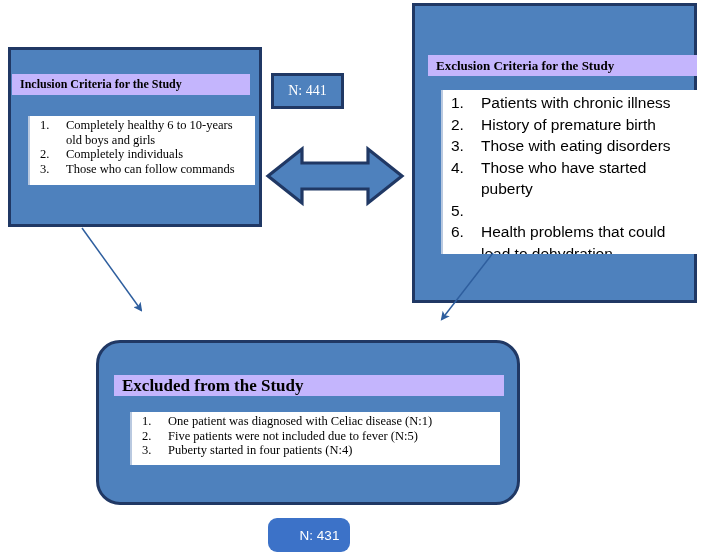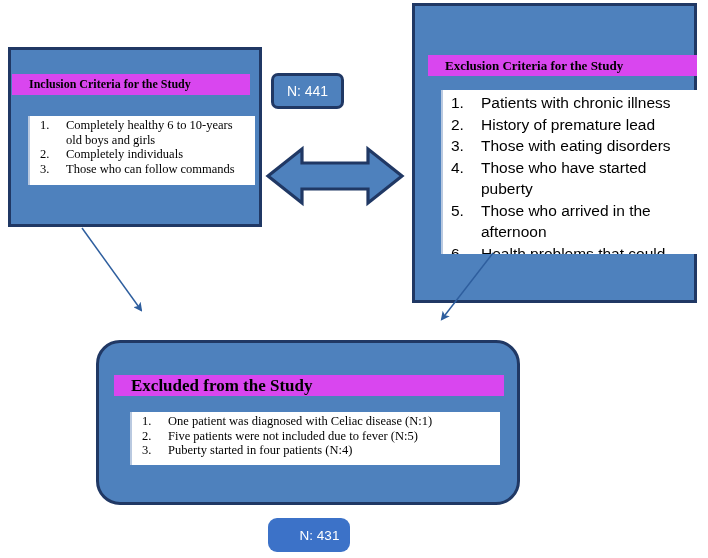--- a/index.html
+++ b/index.html
@@ -23,25 +23,25 @@
     border: 3px solid #203864;
     box-sizing: border-box;
   }
   .flowbox.rounded {
     border-radius: 24px;
   }
 
   
   .box-header {
     position: absolute;
-    background: #d946ef;
+    background: #c4b5fd;
     box-sizing: border-box;
     display: flex;
     align-items: center;
-    padding-left: 17px;
+    padding-left: 8px;
     font-weight: bold;
     color: #000000;
     white-space: nowrap;
     overflow: hidden;
   }
 
   
   .box-list {
     position: absolute;
     background: #ffffff;
@@ -84,22 +84,22 @@
     box-sizing: border-box;
     display: flex;
     align-items: center;
     justify-content: center;
     color: #ffffff;
     text-align: center;
   }
   .badge-top {
     background: #4E81BD;
     border: 3px solid #203864;
-    border-radius: 7px;
-    font-family: Liberation Sans, sans-serif;
+    border-radius: 0;
+    font-family: Liberation Serif, serif;
     font-size: 14px;
   }
   .badge-bottom {
     background: #3C72C8;
     border: none;
     border-radius: 9px;
     font-family: "Liberation Sans", sans-serif;
     font-size: 13.5px;
   }
 
@@ -148,33 +148,32 @@
   <div class="box-header" style="left:428px; top:55px; width:269px; height:21px; font-size:13px;">Exclusion Criteria for the Study</div>
 
   <div class="box-list sans-list" style="left:441px; top:90px; width:256px; height:164px;">
     <ol>
       <li>
         <span class="li-num">1.</span>
         <span class="li-text">Patients with chronic illness</span>
       </li>
       <li>
         <span class="li-num">2.</span>
-        <span class="li-text">History of premature lead</span>
+        <span class="li-text">History of premature birth</span>
       </li>
       <li>
         <span class="li-num">3.</span>
         <span class="li-text">Those with eating disorders</span>
       </li>
       <li>
         <span class="li-num">4.</span>
         <span class="li-text">Those who have started puberty</span>
       </li>
       <li>
         <span class="li-num">5.</span>
-        <span class="li-text">Those who arrived in the afternoon</span>
       </li>
       <li>
         <span class="li-num">6.</span>
         <span class="li-text">Health problems that could lead to dehydration</span>
       </li>
     </ol>
   </div>
 
   <svg class="arrow-svg" style="left:70px; top:220px;" width="110" height="110" viewBox="0 0 110 110">
     <defs>

